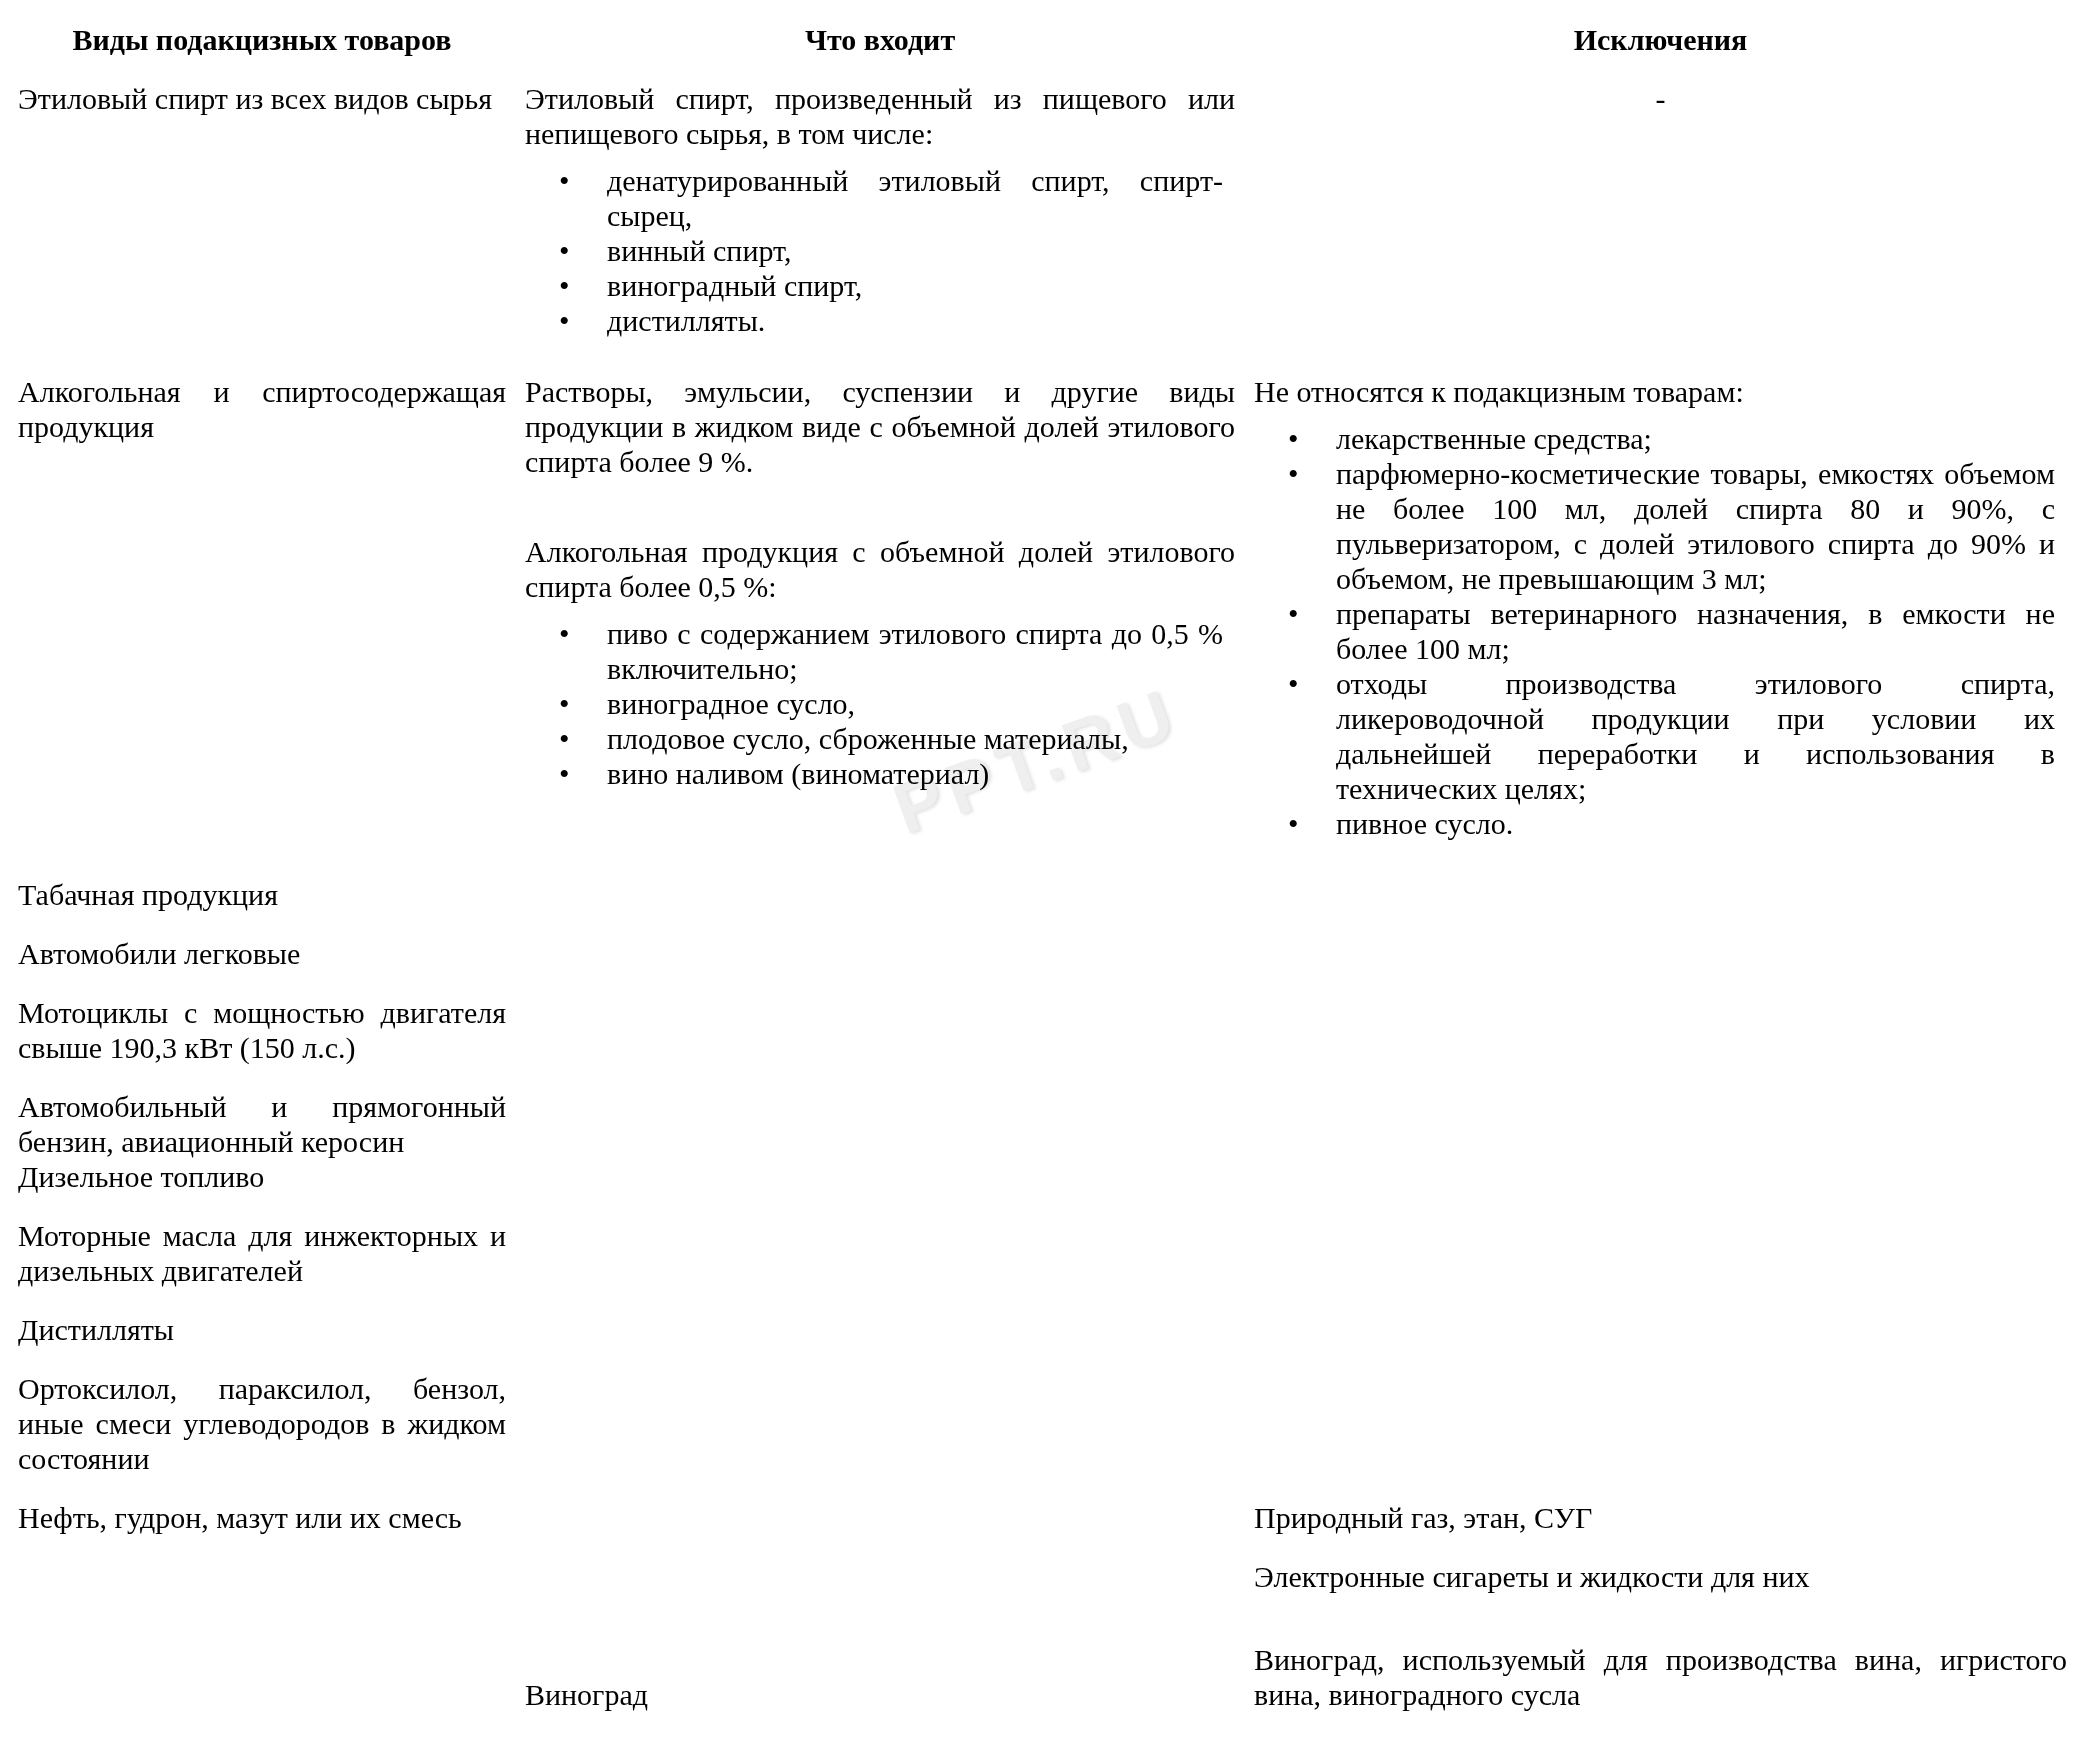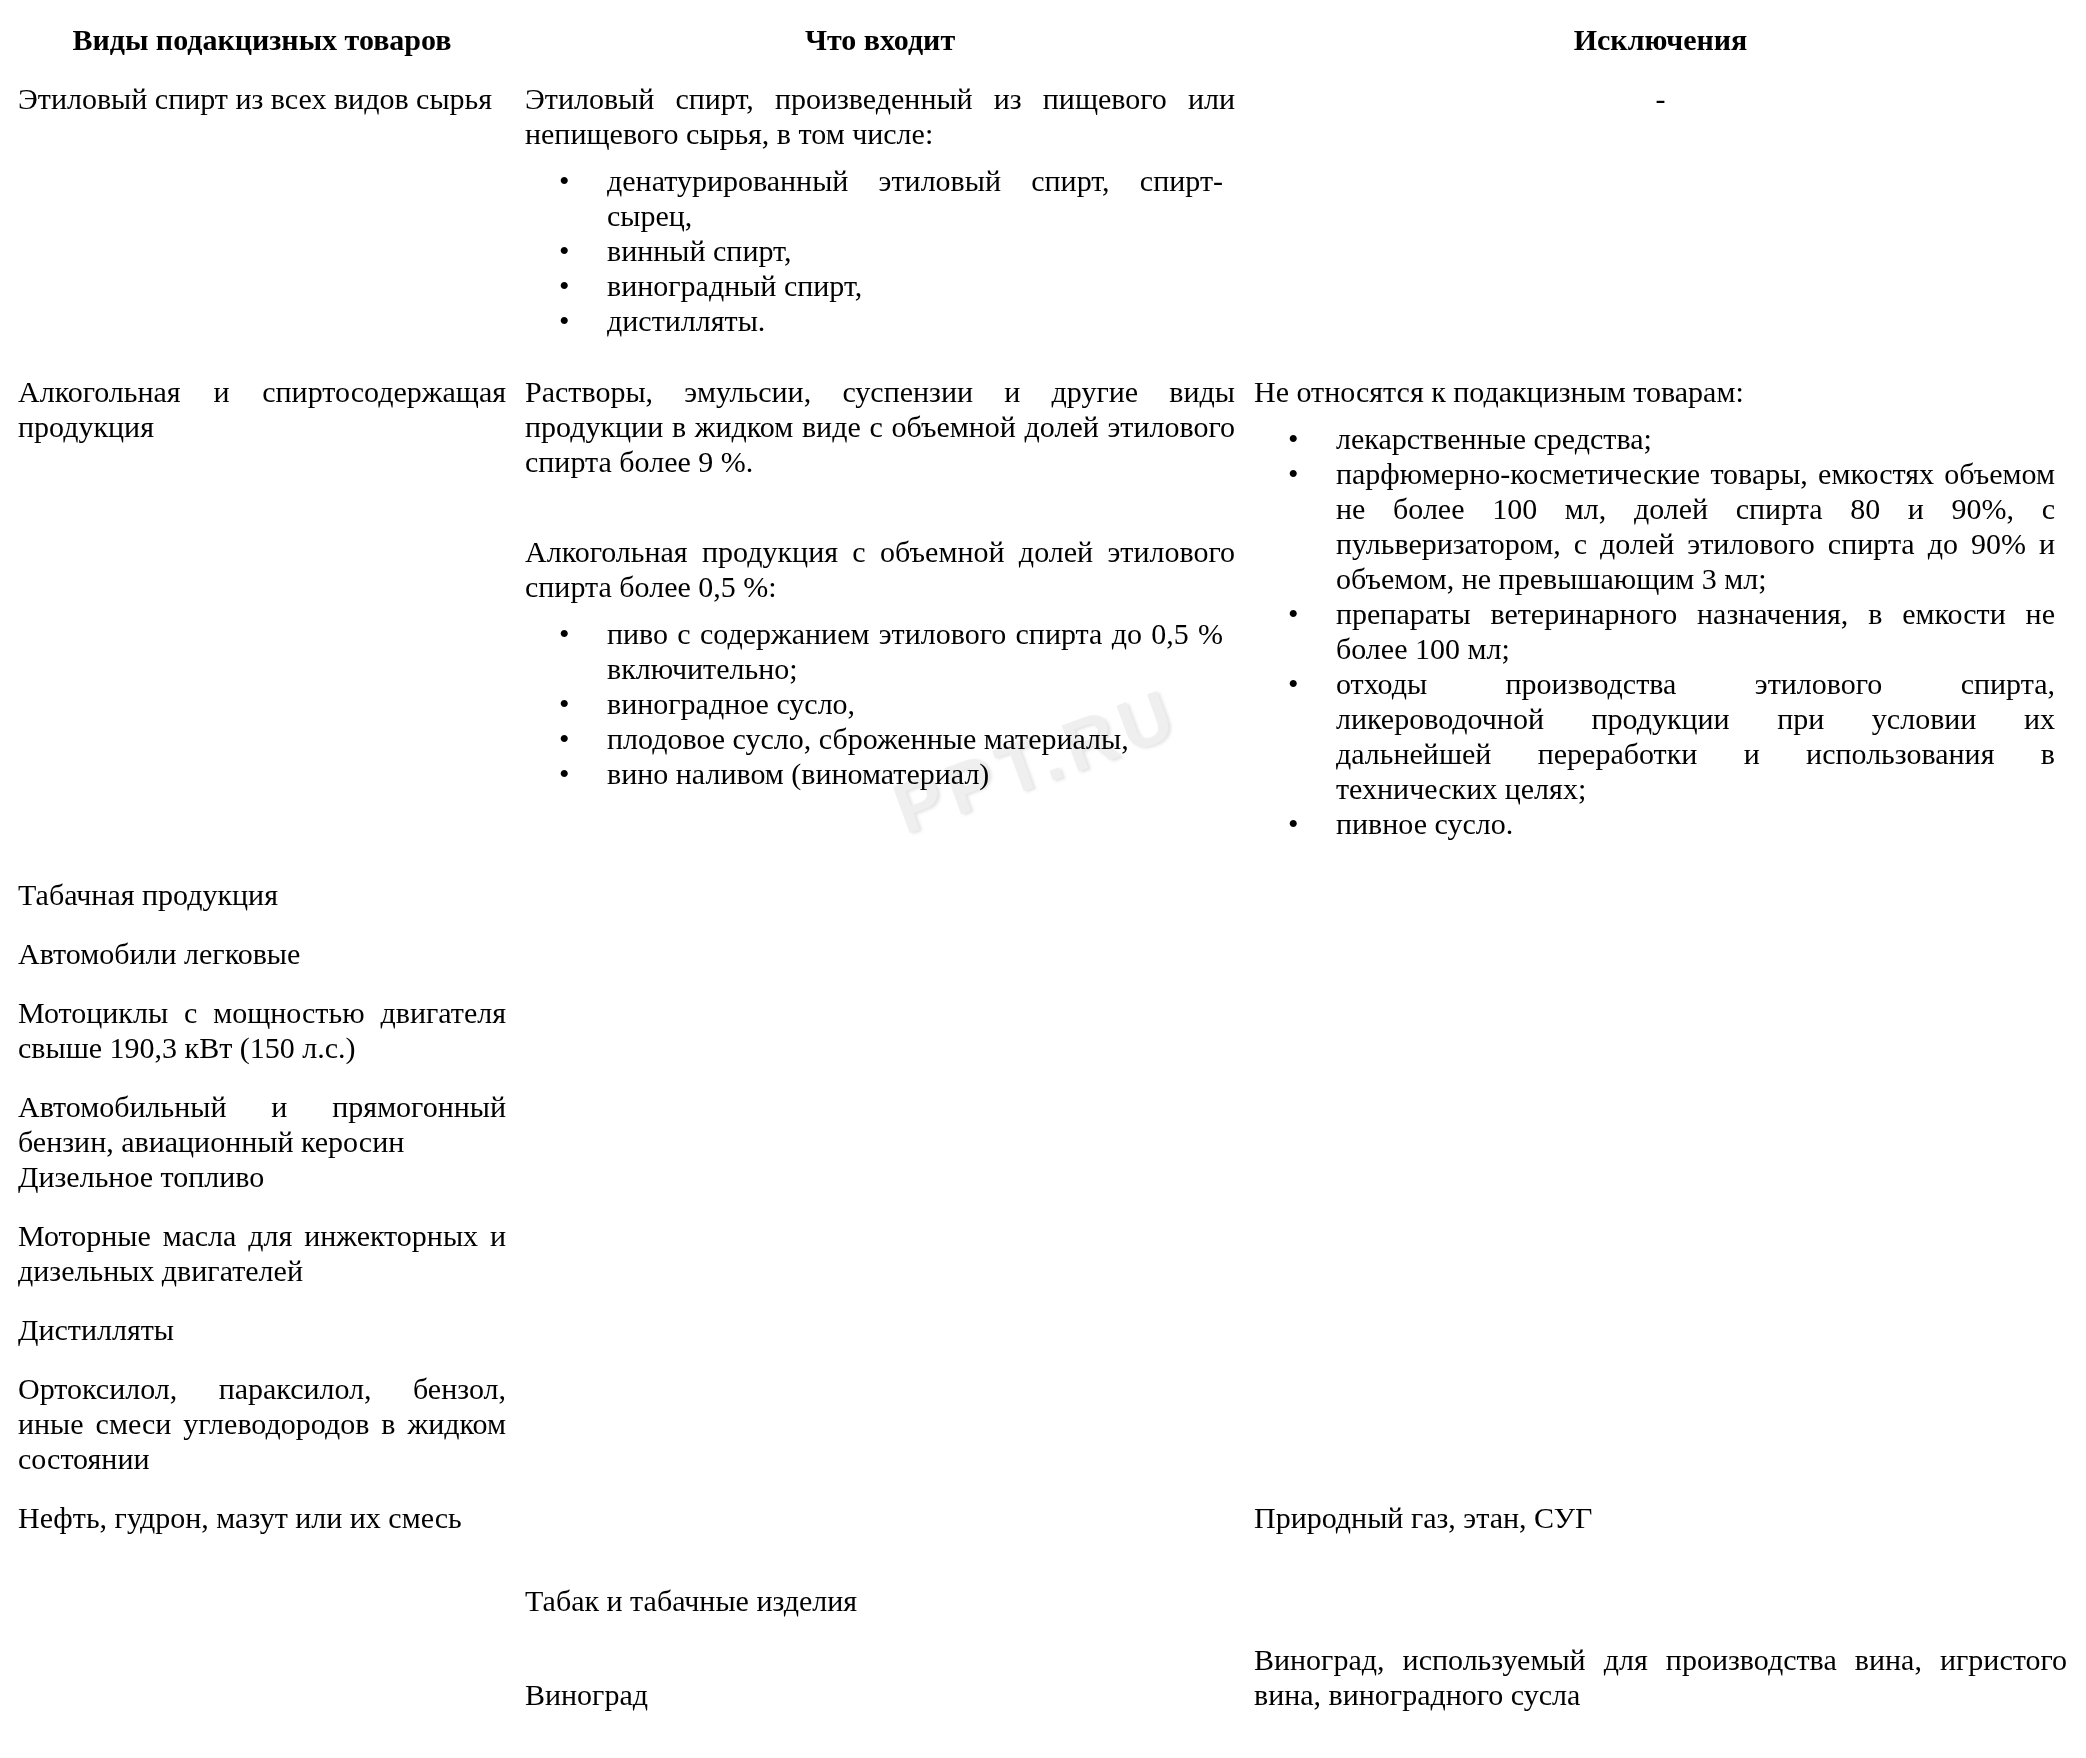--- a/index.html
+++ b/index.html
@@ -124,24 +124,24 @@
   <div class="cell"></div>
   <div class="cell"></div>
 
   <div class="cell">Нефть, гудрон, мазут или их смесь</div>
   <div class="cell"></div>
 
   <div class="cell">Природный газ, этан, СУГ</div>
   <div class="cell"></div>
   <div class="cell"></div>
 
+  <div class="cell">Электронные сигареты и жидкости для них</div>
   <div class="cell"></div>
   <div class="cell"></div>
 
-  <div class="cell">Табак и табачные изделия</div>
   <div class="cell"></div>
   <div class="cell"></div>
 
   <div class="cell bottom">Виноград</div>
   <div class="cell">Виноград, используемый для производства вина, игристого вина, виноградного сусла</div>
   <div class="cell"></div>
 
 </div>
 
 

